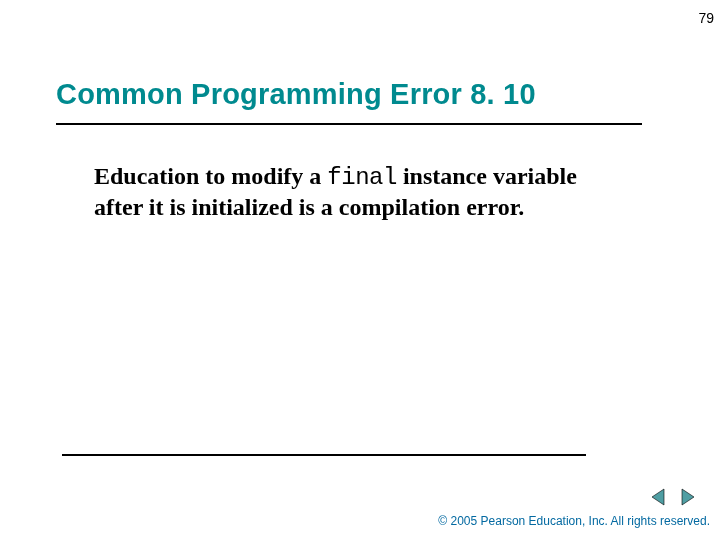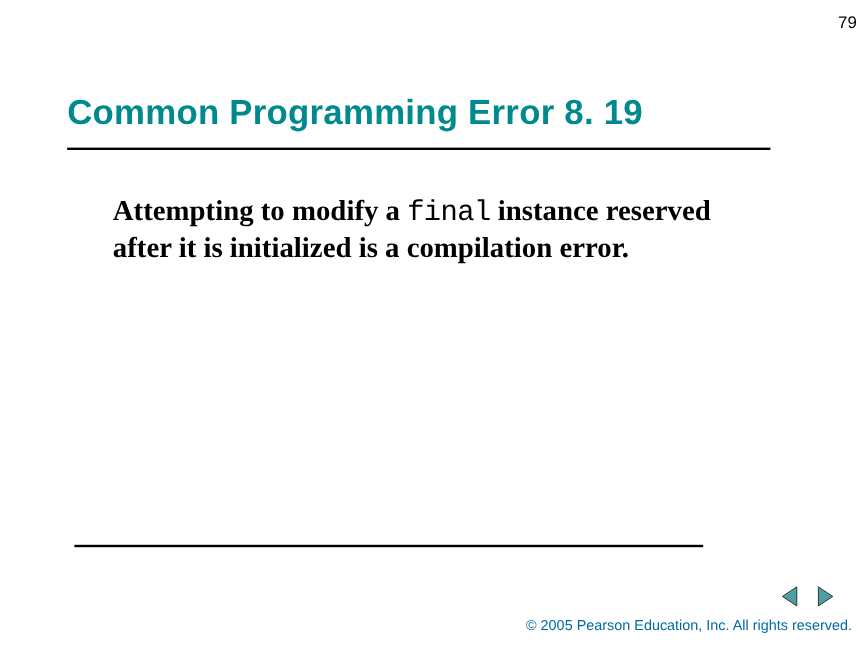--- a/index.html
+++ b/index.html
@@ -85,26 +85,26 @@
     font-family: Arial, Helvetica, sans-serif;
     font-size: 12px;
     color: #0369a1;
   }
 </style>
 </head>
 <body>
 
 <div class="page-number">79</div>
 
-<div class="title">Common Programming Error 8. 19</div>
+<div class="title">Common Programming Error 8. 10</div>
 
 <div class="rule-top"></div>
 
 <div class="body-text">
-  <span>Attempting to modify a </span><span class="code">final</span><span> instance reserved after it is initialized is a compilation error.</span>
+  <span>Education to modify a </span><span class="code">final</span><span> instance variable after it is initialized is a compilation error.</span>
 </div>
 
 <div class="rule-bottom"></div>
 
 <div class="nav">
   <div class="nav-btn">
     <svg width="18" height="18" viewBox="0 0 18 18">
       <polygon points="14,1 14,17 2,9" fill="#4f9ea3" stroke="#000" stroke-width="0.6"></polygon>
     </svg>
   </div>

